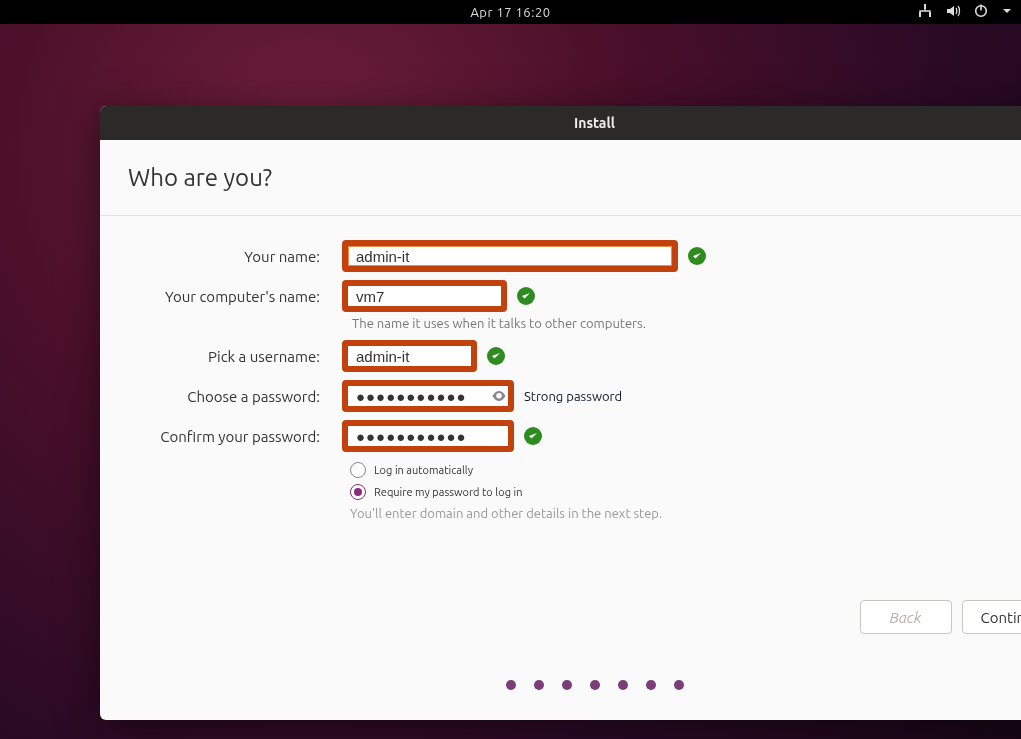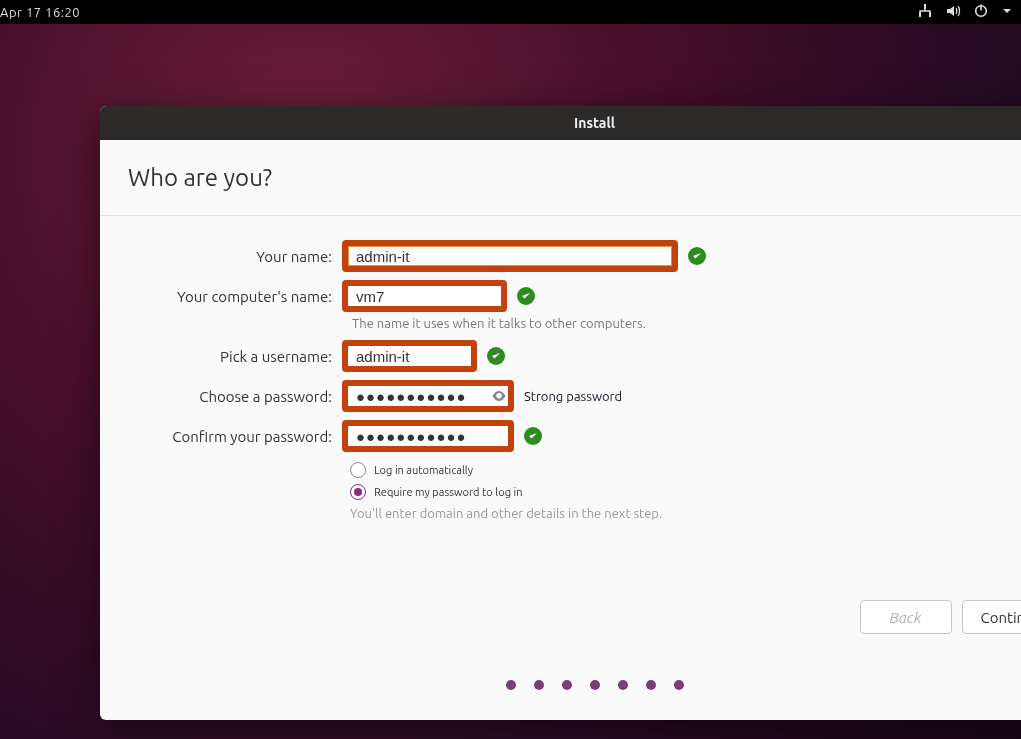--- a/index.html
+++ b/index.html
@@ -4,21 +4,21 @@
 <style>
   * { box-sizing: border-box; margin: 0; padding: 0; }
   html, body { width: 1021px; height: 739px; overflow: hidden; font-family: Ubuntu, "Segoe UI", sans-serif; }
   body {
     background: radial-gradient(circle at 30% 20%, #6d1f3a 0%, #4a0f2a 35%, #2a0a25 70%, #1a0718 100%);
   }
   
   .topbar {
     position: absolute; top: 0; left: 0; right: 0; height: 24px;
     background: #000; color: #ddd; font-size: 13px;
-    display: flex; align-items: center; justify-content: flex-start;
+    display: flex; align-items: center; justify-content: center;
   }
   .topbar .clock { font-weight: 400; letter-spacing: .5px; }
   .topbar .tray {
     position: absolute; right: 8px; top: 0; height: 24px;
     display: flex; align-items: center; gap: 12px;
   }
   .topbar .tray svg { fill: #ddd; }
   
   .window {
     position: absolute; left: 100px; top: 106px; width: 989px; height: 614px;
@@ -29,21 +29,21 @@
     height: 34px; background: #2c2a28; color: #eee; font-size: 14px; font-weight: 600;
     display: flex; align-items: center; justify-content: center;
   }
   .content { padding: 24px 28px 18px 28px; position: relative; height: calc(100% - 34px); }
   .heading { font-size: 24px; font-weight: 400; color: #333; margin-bottom: 24px; }
   .divider { height: 1px; background: #e4e2e0; margin: 0 -28px 24px -28px; }
 
   .form { }
   .row { display: flex; align-items: center; margin-bottom: 8px; }
   .row.compact { margin-bottom: 4px; }
-  .lbl { width: 214px; text-align: right; padding-right: 10px; color: #333; font-size: 15px; }
+  .lbl { width: 214px; text-align: right; padding-right: 22px; color: #333; font-size: 15px; }
   .field { display: flex; align-items: center; gap: 10px; }
   input[type=text], input[type=password] {
     height: 32px; border: 6px solid #c2410c; border-radius: 4px;
     padding: 0 8px; font-size: 15px; background: #fff; color: #333;
   }
   .w-big   { width: 336px; }
   .w-med   { width: 165px; }
   .w-user  { width: 135px; }
   .w-pass  { width: 172px; }
   .focused { border-color: #e58f4b; box-shadow: 0 0 0 1px #e58f4b inset; }

